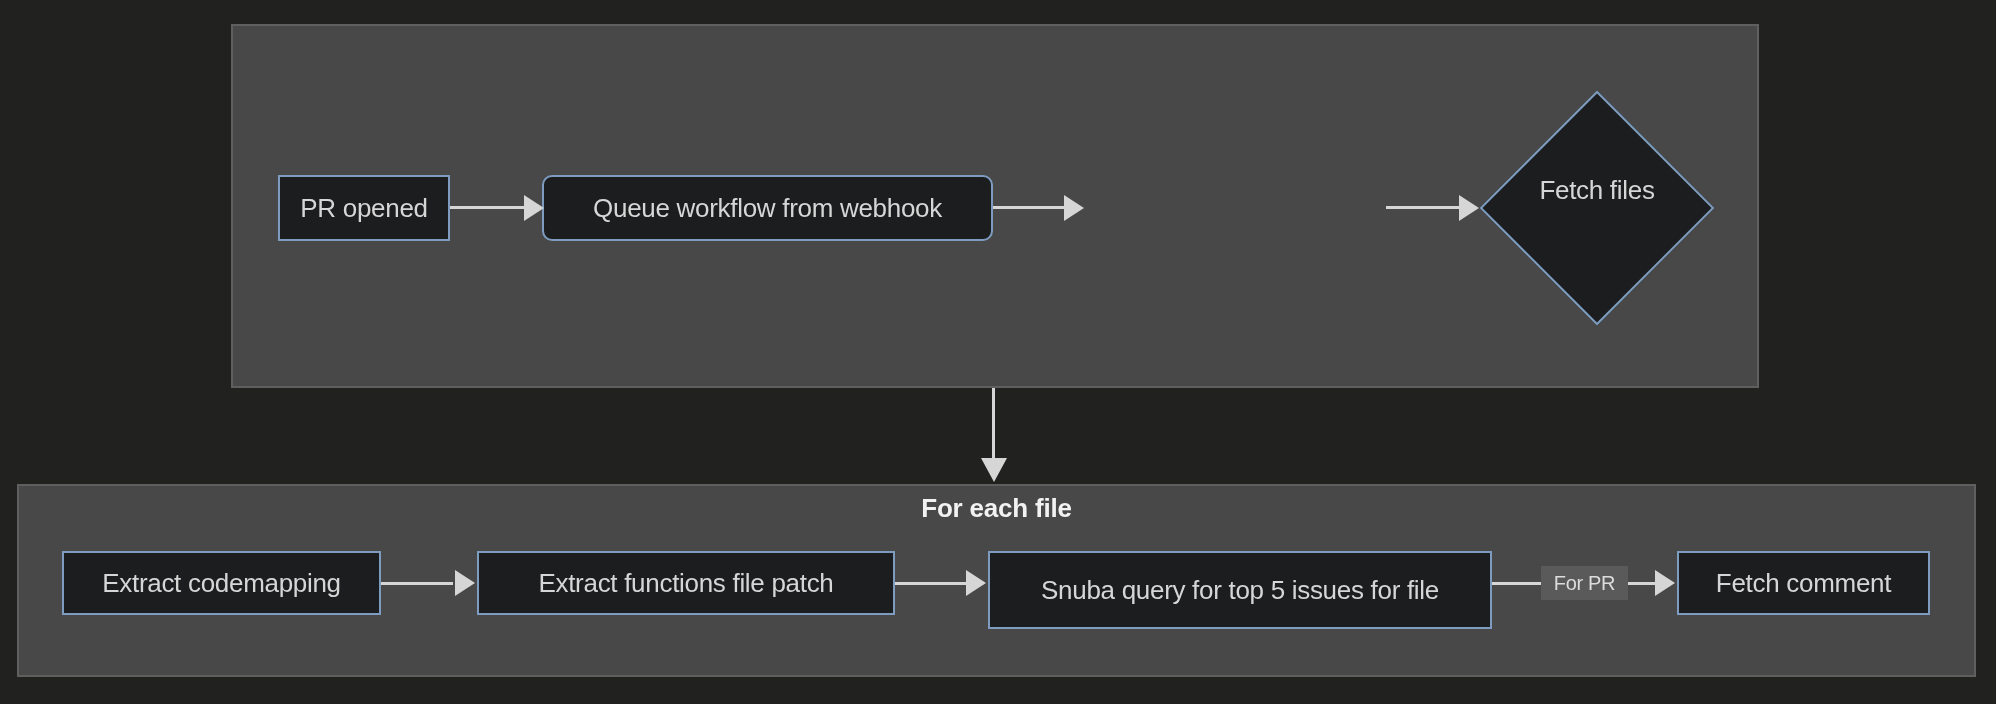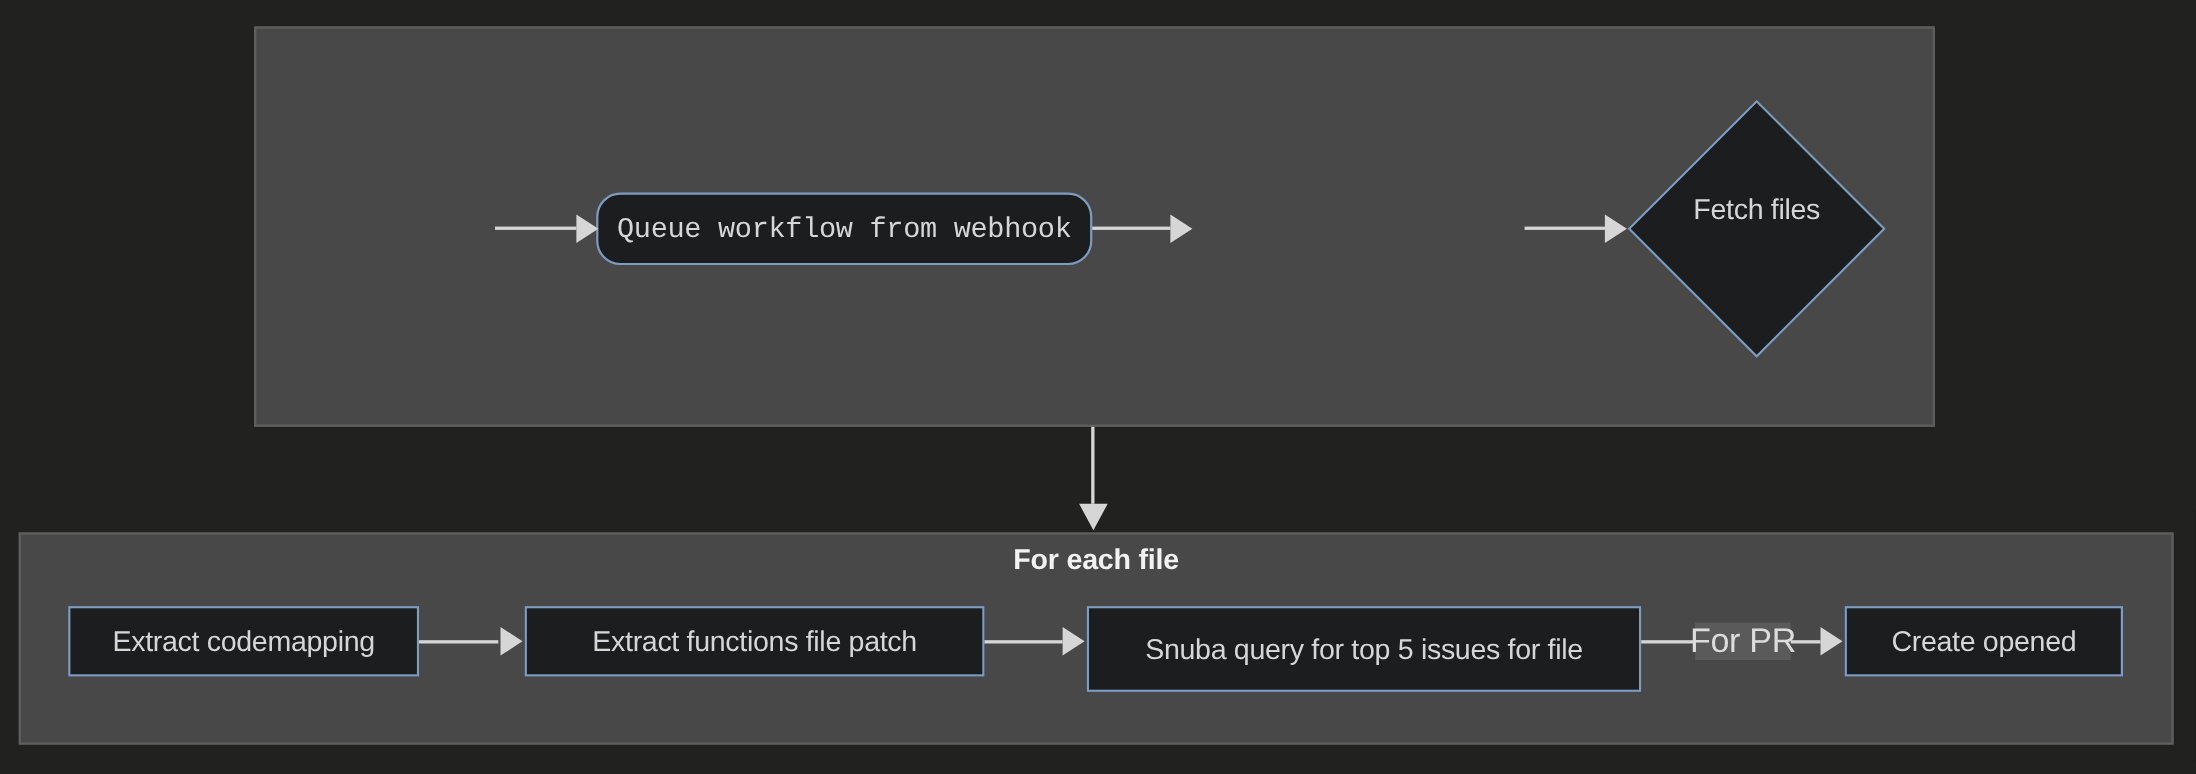--- a/index.html
+++ b/index.html
@@ -41,21 +41,21 @@
   .node{
     position:absolute;
     background:var(--node-fill);
     border:2px solid var(--node-border);
     box-sizing:border-box;
     display:flex;align-items:center;justify-content:center;
     color:var(--node-text);
     font-size:26px;letter-spacing:-0.3px;
     white-space:nowrap;
   }
-  .rounded{border-radius:22px;font-family:Liberation Mono, monospace;}
+  .rounded{border-radius:10px;}
   .n-pr{left:278px;top:175px;width:172px;height:66px;}
   .n-queue{left:542px;top:175px;width:451px;height:66px;}
   .n-qual{left:1084px;top:175px;width:302px;height:66px;}
   .n-reverse{left:62px;top:551px;width:319px;height:64px;}
   .n-extract{left:477px;top:551px;width:418px;height:64px;}
   .n-snuba{left:988px;top:551px;width:504px;height:78px;}
   .n-create{left:1677px;top:551px;width:253px;height:64px;}
   .diamond-shape{
     position:absolute;left:1514px;top:125px;width:166px;height:166px;
     background:var(--node-fill);
@@ -89,34 +89,37 @@
   .l-v{left:992px;top:388px;height:70px;} .h-v{left:981px;top:458px;}
   .l-b1{left:381px;top:582px;width:72px;} .h-b1{left:455px;top:570px;}
   .l-b2{left:895px;top:582px;width:71px;} .h-b2{left:966px;top:570px;}
   .l-b3a{left:1492px;top:582px;width:49px;}
   .l-b3b{left:1628px;top:582px;width:27px;} .h-b3{left:1655px;top:570px;}
   .edge-label{
     position:absolute;left:1541px;top:566px;width:87px;height:34px;
     background:var(--edge-label-bg);
     color:var(--edge-label-text);
     display:flex;align-items:center;justify-content:center;
-    font-size:31px;letter-spacing:-0.3px;white-space:nowrap;
+    font-size:20px;letter-spacing:-0.3px;white-space:nowrap;
   }
 </style>
 </head>
 <body>
 
 <div class="canvas">
 
   <section class="cluster cluster-top"></section>
 
   <section class="cluster cluster-bottom">
     <div class="cluster-title">For each file</div>
   </section>
 
+  <div class="node n-pr">
+    <span>PR opened</span>
+  </div>
   <div class="node rounded n-queue">
     <span>Queue workflow from webhook</span>
   </div>
   <div class="diamond-shape"></div>
   <div class="diamond-label">
     <span>Fetch files</span>
   </div>
 
   <div class="edge-line l-a1"></div>
   <div class="head-right h-a1"></div>
@@ -131,21 +134,21 @@
   <div class="node n-reverse">
     <span>Extract codemapping</span>
   </div>
   <div class="node n-extract">
     <span>Extract functions file patch</span>
   </div>
   <div class="node n-snuba">
     <span>Snuba query for top 5 issues for file</span>
   </div>
   <div class="node n-create">
-    <span>Create opened</span>
+    <span>Fetch comment</span>
   </div>
 
   <div class="edge-line l-b1"></div>
   <div class="head-right h-b1"></div>
   <div class="edge-line l-b2"></div>
   <div class="head-right h-b2"></div>
   <div class="edge-line l-b3a"></div>
   <div class="edge-label">For PR</div>
   <div class="edge-line l-b3b"></div>
   <div class="head-right h-b3"></div>

